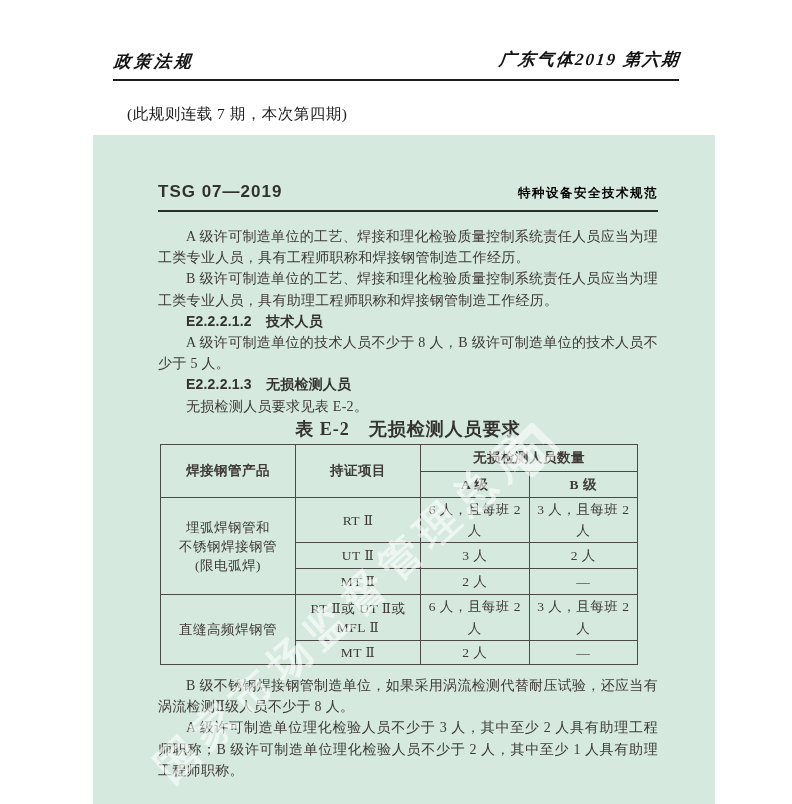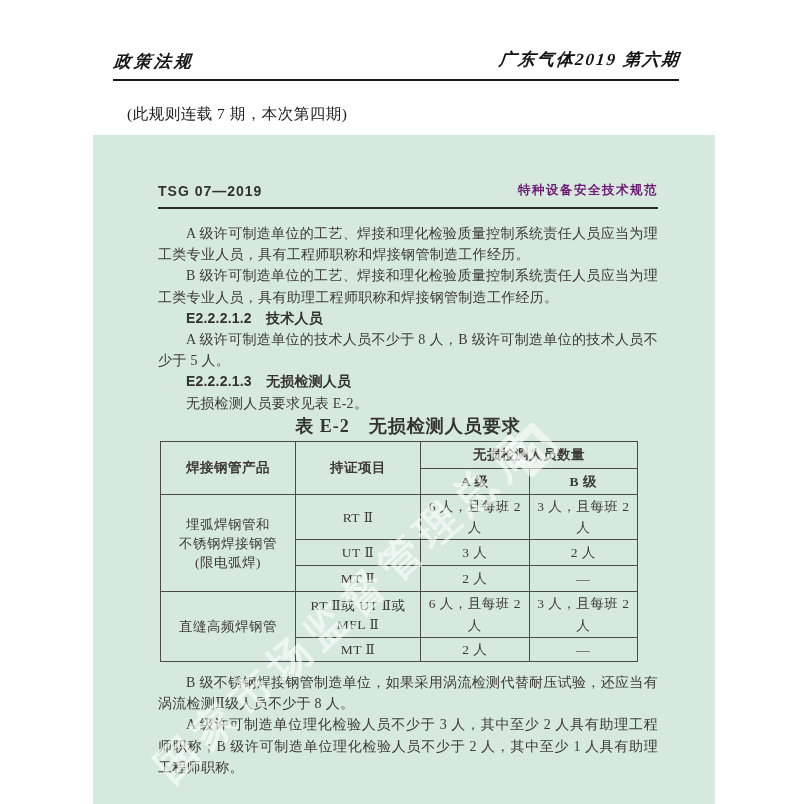--- a/index.html
+++ b/index.html
@@ -30,22 +30,22 @@
   }
   .doc-inner{
     position:absolute;left:65px;top:0;width:500px;color:#3e3a35;
     filter:blur(0.25px);
   }
   .doc-header{
     display:flex;justify-content:space-between;align-items:flex-end;
     margin-top:47px;padding-bottom:8px;border-bottom:2px solid #2e2c29;
     font-family:"Liberation Sans","DejaVu Sans",sans-serif;
   }
-  .doc-code{font-size:14px;font-weight:700;letter-spacing:1px;color:#33312d;text-align:center;}
-  .doc-title{font-size:12.5px;font-weight:700;letter-spacing:1.5px;color:#701a75;}
+  .doc-code{font-size:17px;font-weight:700;letter-spacing:1px;color:#33312d;text-align:center;}
+  .doc-title{font-size:12.5px;font-weight:700;letter-spacing:1.5px;color:#000000;}
   .doc-body{margin-top:14px;font-size:14px;line-height:21.2px;text-align:justify;}
   .para{margin:0;letter-spacing:0.3px;}
   .para.indent{text-indent:2em;}
   .para.heading{
     font-family:"Liberation Sans","DejaVu Sans",sans-serif;
     font-weight:600;color:#343230;letter-spacing:0.2px;
   }
   .table-caption{
     text-align:center;font-weight:700;font-size:18px;margin:2px 0 4px 0;
     letter-spacing:1px;color:#35332f;

